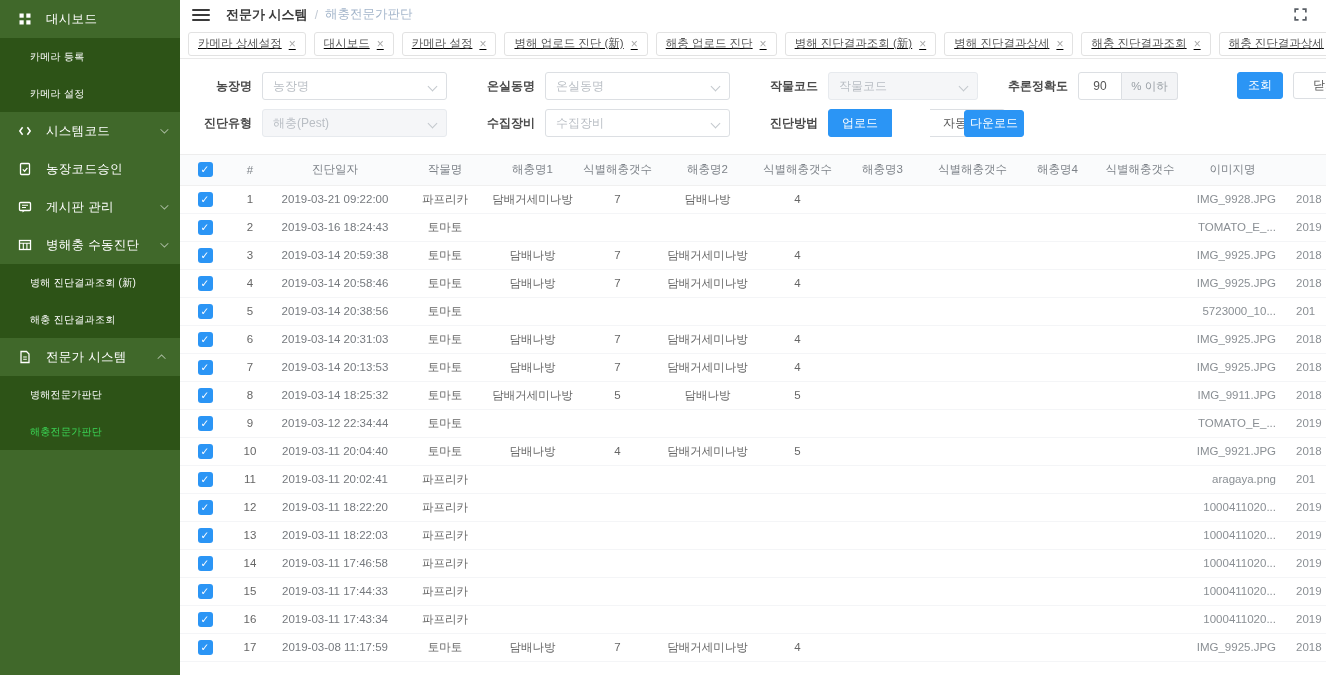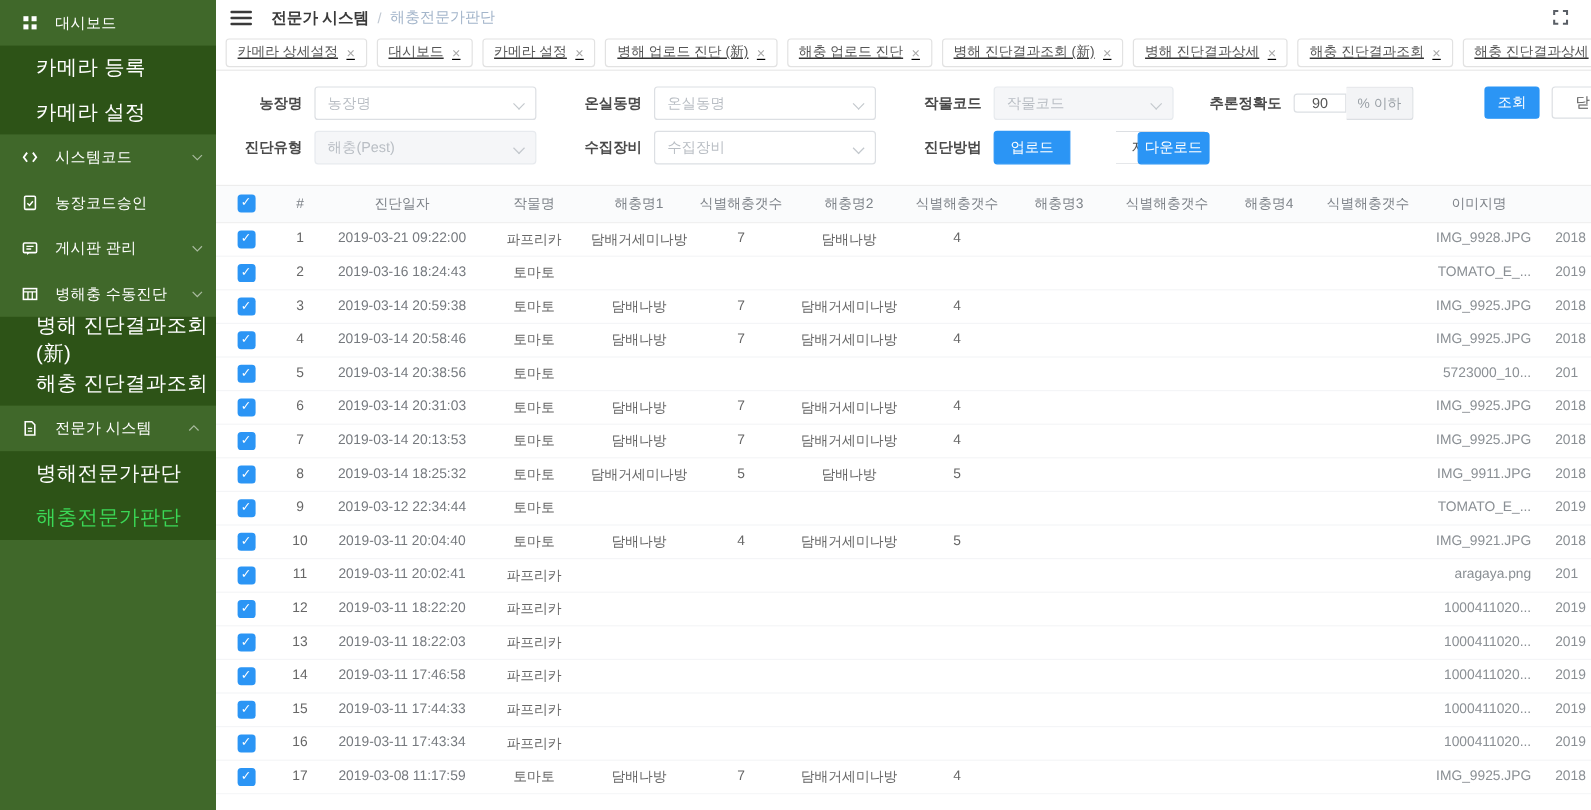--- a/index.html
+++ b/index.html
@@ -12,21 +12,21 @@
   .nav-item { height:38px; display:flex; align-items:center; padding:0 14px 0 18px;
     font-size:12.5px; cursor:pointer; }
   .nav-icon { width:17px; height:14px; margin-right:11px; flex:0 0 auto; display:flex; align-items:center; }
   .nav-icon svg { width:14px; height:14px; }
   .nav-label { white-space:nowrap; letter-spacing:.3px; }
   .chev { margin-left:auto; width:6px; height:6px; border:solid rgba(255,255,255,.55);
     border-width:0 1.5px 1.5px 0; transform:rotate(45deg) translateY(-2px); }
   .chev.up { transform:rotate(-135deg) translateY(-2px); }
   .submenu { background:#2d5317; }
   .sub-item { height:37px; display:flex; align-items:center; padding-left:30px;
-    font-size:17px; color:#fff; cursor:pointer; letter-spacing:.3px; }
+    font-size:10px; color:#fff; cursor:pointer; letter-spacing:.3px; }
   .sub-item.active { color:#3bd856; }
 
   
   .main { position:absolute; left:180px; top:0; width:1146px; height:675px; background:#fff; overflow:hidden; }
 
   .topbar { height:29px; display:flex; align-items:center; padding:0 18px 0 12px; }
   .hamburger { width:18px; cursor:pointer; margin-right:16px; }
   .hamburger div { height:2px; background:#3a3a3a; margin:3px 0; border-radius:1px; }
   .crumb-section { font-size:13px; font-weight:700; color:#3a3a3a; }
   .crumb-sep { margin:0 7px; color:#c0c8d2; font-size:12px; }
@@ -46,37 +46,37 @@
   .flabel { width:62px; text-align:right; margin-right:10px; font-size:12px; font-weight:700; color:#4a4a4a; white-space:nowrap; }
   .flabel.ml { margin-left:26px; }
   .fselect { width:185px; height:28px; border:1px solid #dcdfe3; border-radius:3px;
     display:flex; align-items:center; padding:0 24px 0 10px; font-size:12px; color:#b9bec4;
     position:relative; background:#fff; cursor:pointer; }
   .fselect.w150 { width:150px; }
   .fselect.disabled { background:#f5f6f8; border-color:#e7eaee; }
   .fselect::after { content:""; position:absolute; right:10px; top:10px; width:6px; height:6px;
     border:solid #c3c8cd; border-width:0 1.4px 1.4px 0; transform:rotate(45deg); }
   .acclabel { width:70px; margin-left:20px; }
-  .accinput { width:44px; height:16px; border:1px solid #dcdfe3; border-radius:3px 0 0 3px;
+  .accinput { width:44px; height:28px; border:1px solid #dcdfe3; border-radius:3px 0 0 3px;
     text-align:center; font-size:12px; color:#555; outline:none;
     font-family:"Liberation Sans","DejaVu Sans",sans-serif; }
   .accaddon { width:56px; height:28px; background:#f3f4f6; border:1px solid #dcdfe3; border-left:none;
     border-radius:0 3px 3px 0; display:flex; align-items:center; justify-content:center;
     font-size:11.5px; color:#9aa0a6; }
   .toggle { display:flex;gap:38px; }
   .tbtn { height:28px; padding:0 13px; display:flex; align-items:center; font-size:12px;
     border:1px solid #dcdfe3; background:#fff; color:#555; cursor:pointer; }
   .tbtn.first { border-radius:3px 0 0 3px; }
   .tbtn.last { border-radius:0 3px 3px 0; border-left:none; }
   .tbtn.on { background:#2b95f5; border-color:#2b95f5; color:#fff; }
   .btn { height:27px; border-radius:3px; font-size:12px; display:flex; align-items:center;
     justify-content:center; cursor:pointer; }
   .btn.blue { background:#2b95f5; color:#fff; border:1px solid #2b95f5; }
   .btn.ghost { background:#fff; color:#555; border:1px solid #dcdfe3; }
-  .btn-download { position:absolute; left:768px; top:51px; width:60px; }
+  .btn-download { position:absolute; left:784px; top:51px; width:60px; }
   .btn-search { position:absolute; left:1057px; top:13px; width:46px; }
   .btn-close { position:absolute; left:1113px; top:13px; width:64px; }
 
   
   .table-wrap { border-top:1px solid #ededed; overflow:hidden; }
   table { border-collapse:collapse; table-layout:fixed; width:1200px; font-size:11.5px; color:#666; }
   thead th { height:30px; background:#fafbfc; color:#7d8288; font-weight:400;
     border-bottom:1px solid #f0f0f0; white-space:nowrap; }
   tbody td { height:28px; border-bottom:1px solid #f4f5f7; text-align:center; white-space:nowrap;
     overflow:hidden; }

